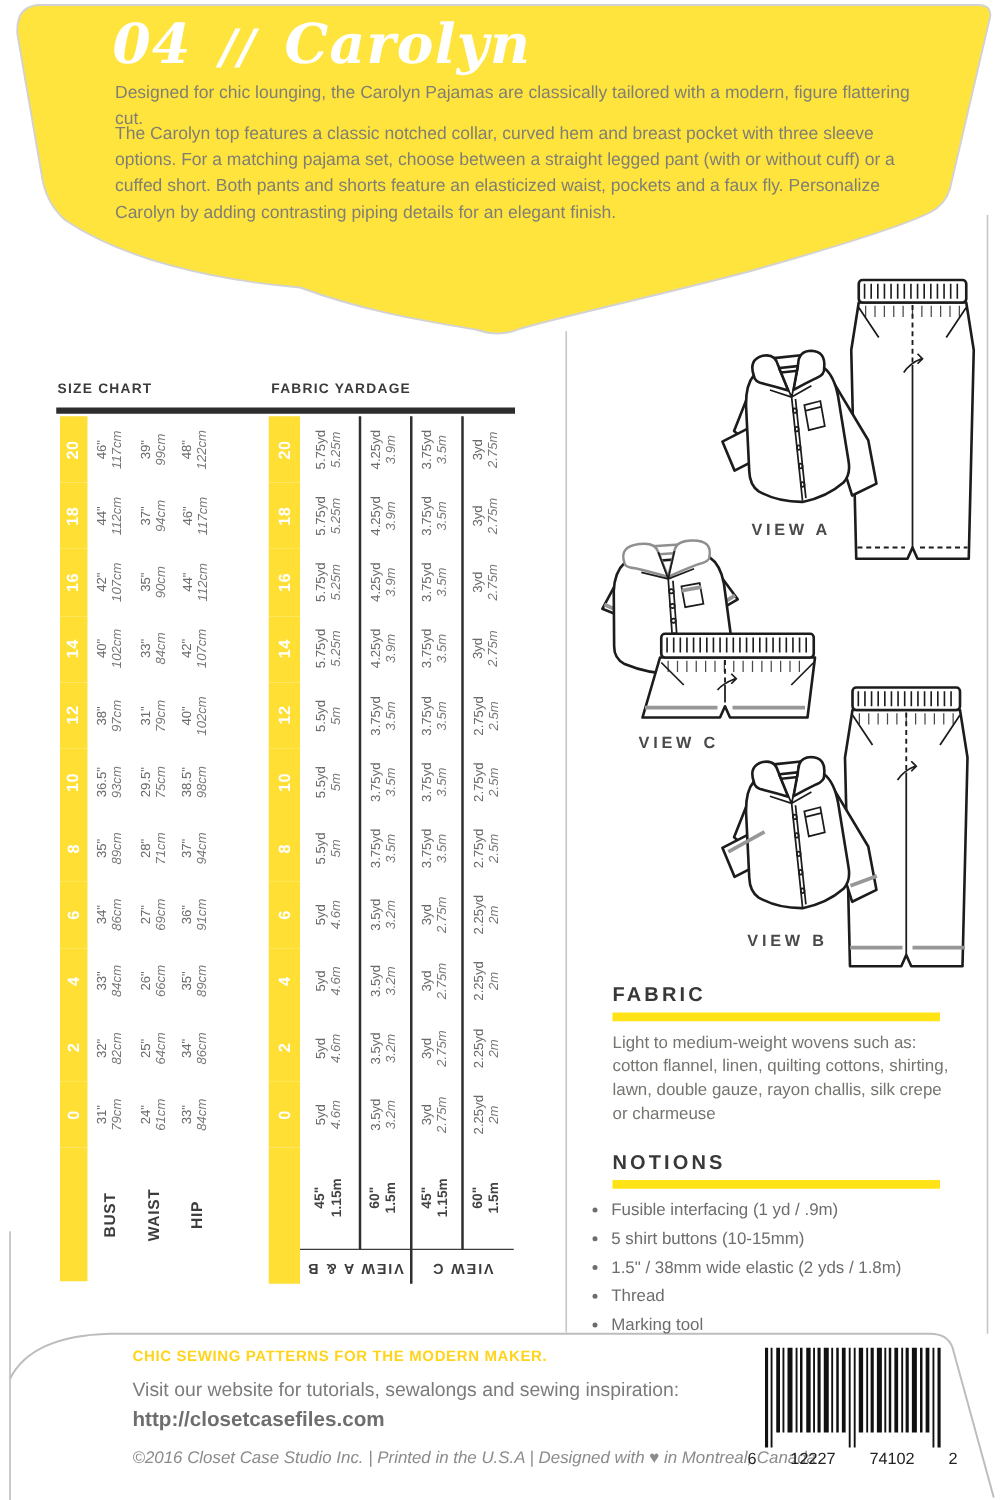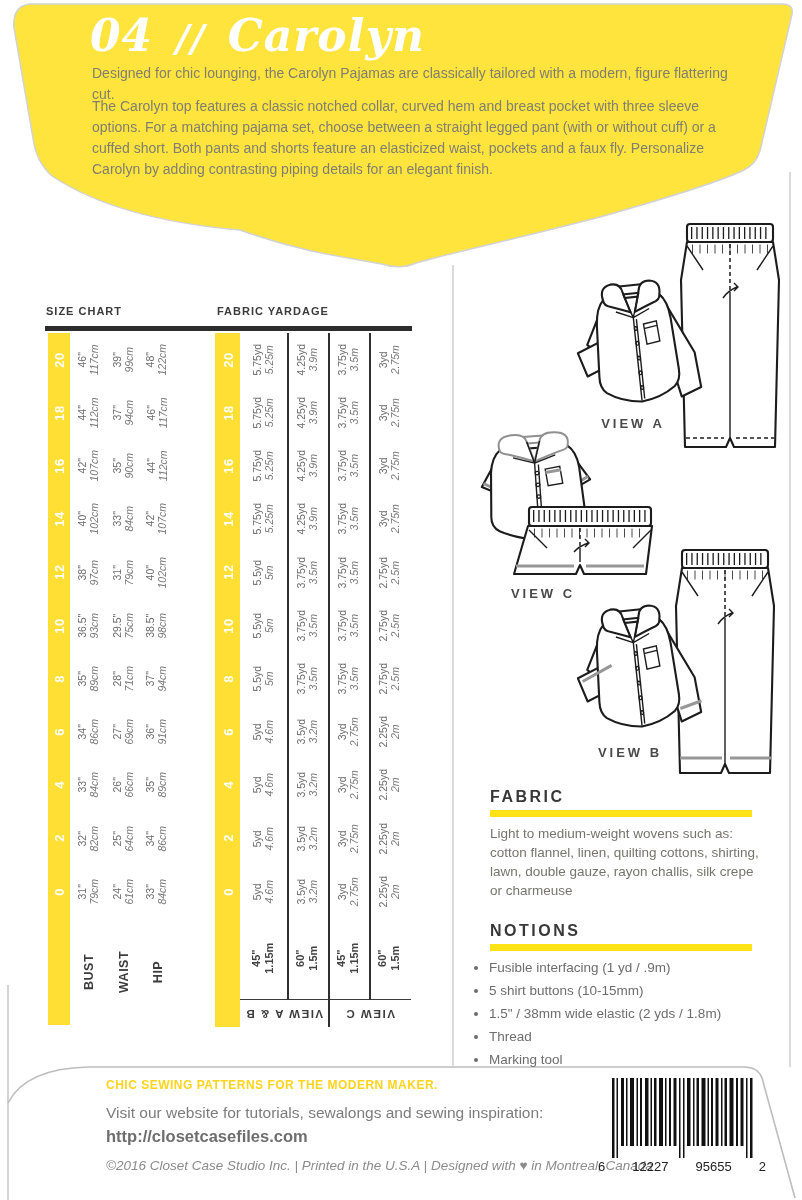--- a/index.html
+++ b/index.html
@@ -808,16 +808,16 @@
         <rect x="131.5" y="0" width="4" height="68"></rect>
       <rect x="138" y="0" width="2" height="68"></rect>
         <rect x="142.5" y="0" width="3" height="68"></rect>
       <rect x="148" y="0" width="1.5" height="80"></rect>
         <rect x="152" y="0" width="2.5" height="80"></rect>
     </g>
   </svg>
   <div id="barcode-digits">
     <span>6</span>
     <span>12227</span>
-    <span>95655</span>
+    <span>74102</span>
     <span>2</span>
   </div>
 </div>
 
 </body></html>

